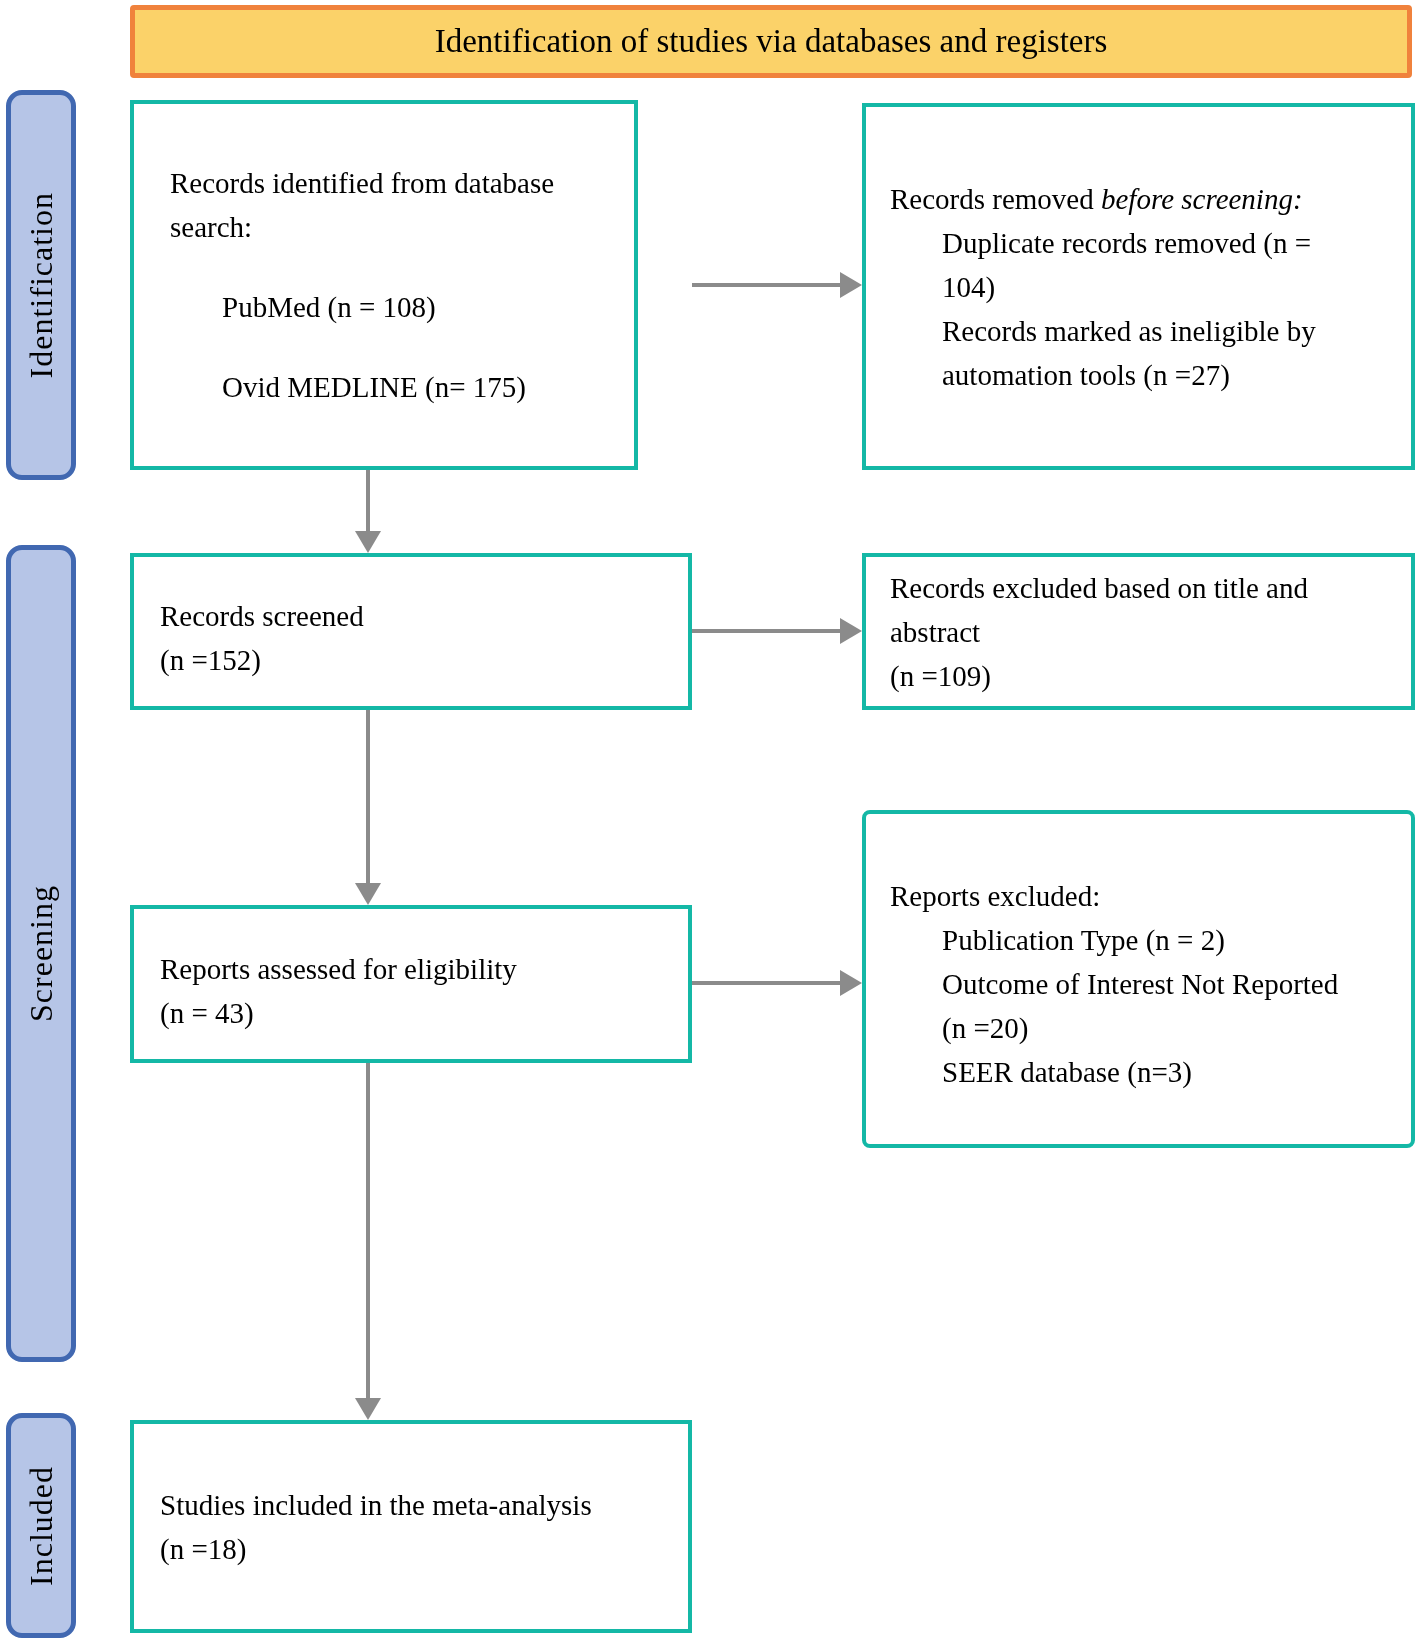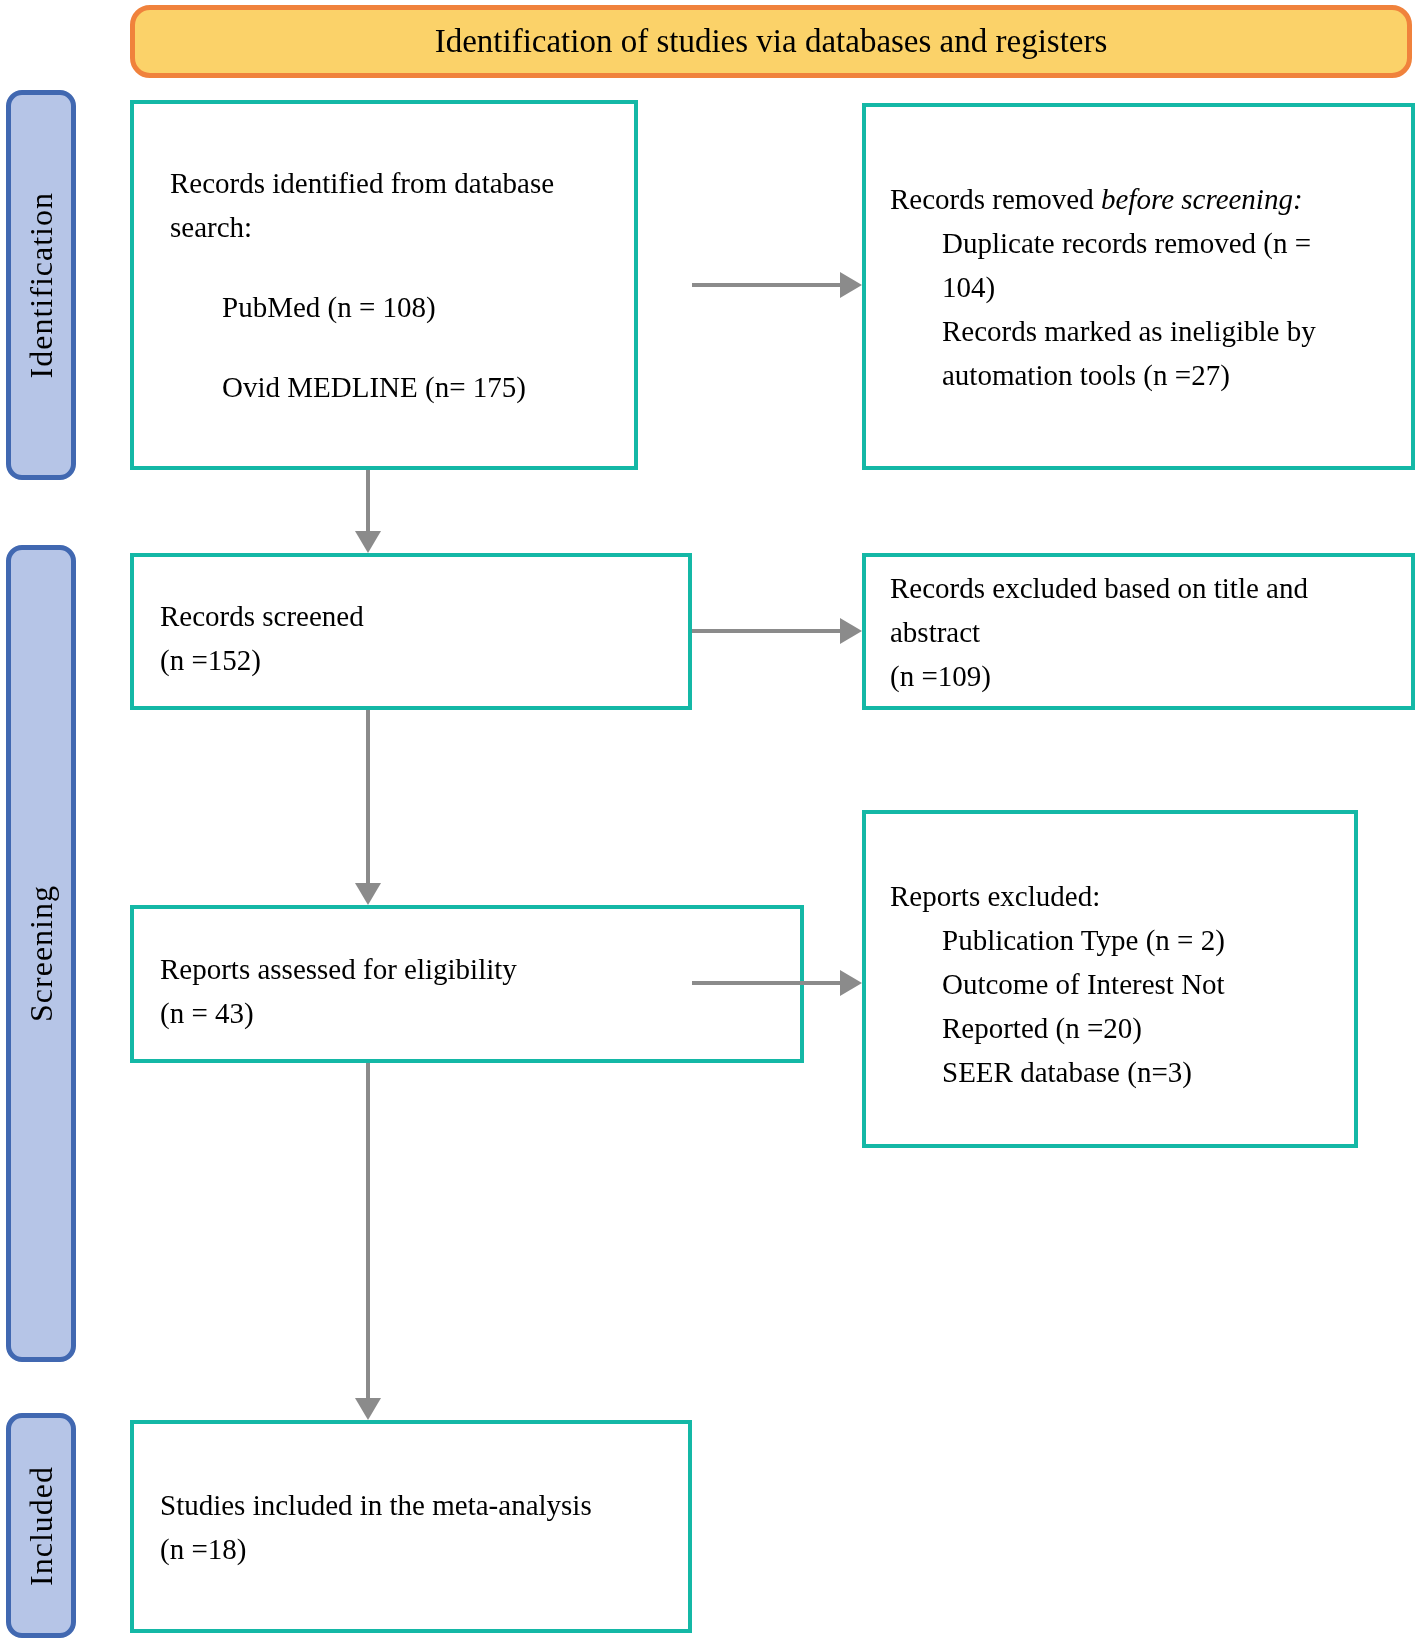--- a/index.html
+++ b/index.html
@@ -6,21 +6,21 @@
   #canvas {
     position:relative; width:1422px; height:1642px;
     background:#ffffff; overflow:hidden;
     font-family:"Liberation Serif","DejaVu Serif",serif;
     color:#000;
   }
 
   
   .banner {
     position:absolute; left:130px; top:5px; width:1282px; height:73px;
-    background:#FBD269; border:5px solid #F0823C; border-radius:20px;
+    background:#FBD269; border:5px solid #F0823C; border-radius:4px;
     box-sizing:border-box; display:flex; align-items:center; justify-content:center;
     font-size:33px;
   }
 
   
   .stage {
     position:absolute; left:6px; width:70px;
     background:#B6C5E7; border:5px solid #4168B1; border-radius:16px;
     box-sizing:border-box; display:flex; align-items:center; justify-content:center;
   }
@@ -40,22 +40,22 @@
     font-size:29px; line-height:44px;
   }
   .box .line { }
   .box .line.indent { margin-left:52px; }
   .box .line i { font-style:italic; }
 
   #box-records-identified { left:130px; top:100px;  width:508px; height:370px; padding:10px 40px 10px 36px;gap:36px; }
   #box-records-removed    { left:862px; top:103px;  width:553px; height:367px; padding:10px 70px 10px 24px; }
   #box-records-screened   { left:130px; top:553px;  width:562px; height:157px; padding:18px 40px 6px 26px; }
   #box-records-excluded   { left:862px; top:553px;  width:553px; height:157px; padding:6px 24px 6px 24px; }
-  #box-reports-assessed   { left:130px; top:905px;  width:674px; height:158px; padding:20px 40px 6px 26px; }
-  #box-reports-excluded   { left:862px; top:810px;  width:496px; height:338px; padding:20px 70px 10px 24px; }
+  #box-reports-assessed   { left:130px; top:905px;  width:562px; height:158px; padding:20px 40px 6px 26px; }
+  #box-reports-excluded   { left:862px; top:810px;  width:553px; height:338px; padding:20px 70px 10px 24px;border-radius:8px; }
   #box-studies-included   { left:130px; top:1420px; width:562px; height:213px; padding:6px 40px 6px 26px; }
 
   
   .harrow { position:absolute; height:4px; background:#8B8B8B; }
   .harrow::after {
     content:''; position:absolute; right:-22px; top:-11px; width:0; height:0;
     border-left:22px solid #8B8B8B; border-top:13px solid transparent; border-bottom:13px solid transparent;
   }
   .varrow { position:absolute; width:4px; background:#8B8B8B; }
   .varrow::after {

